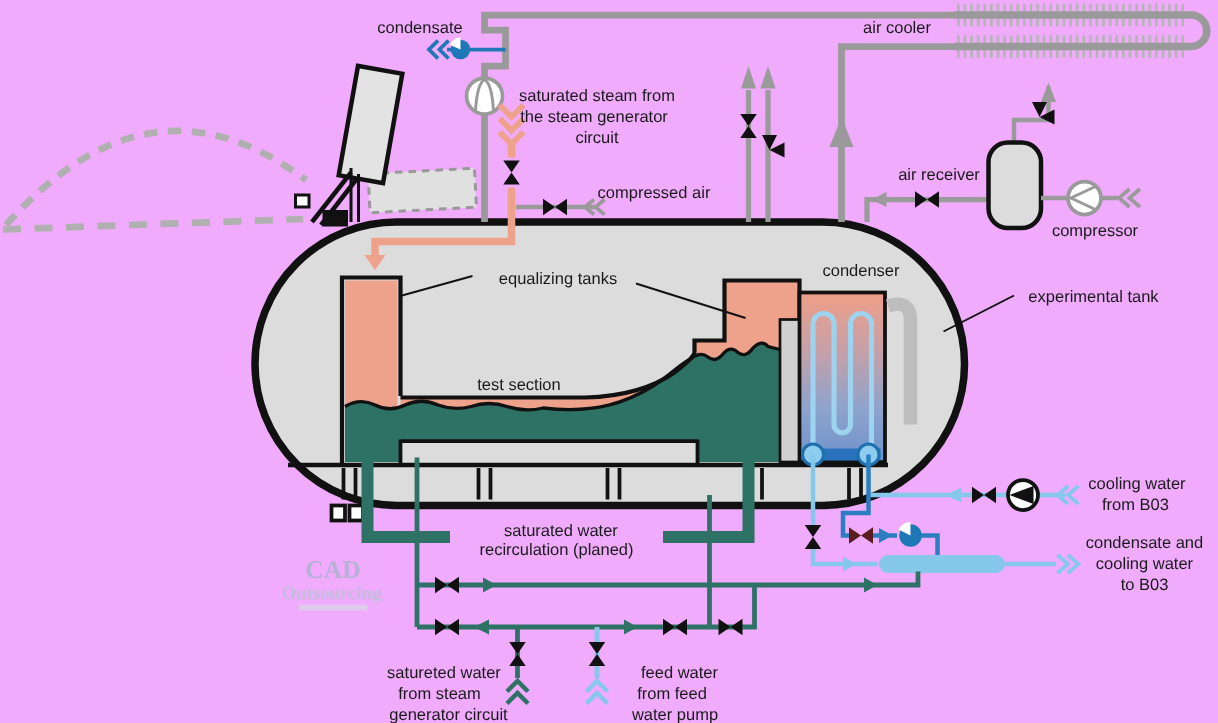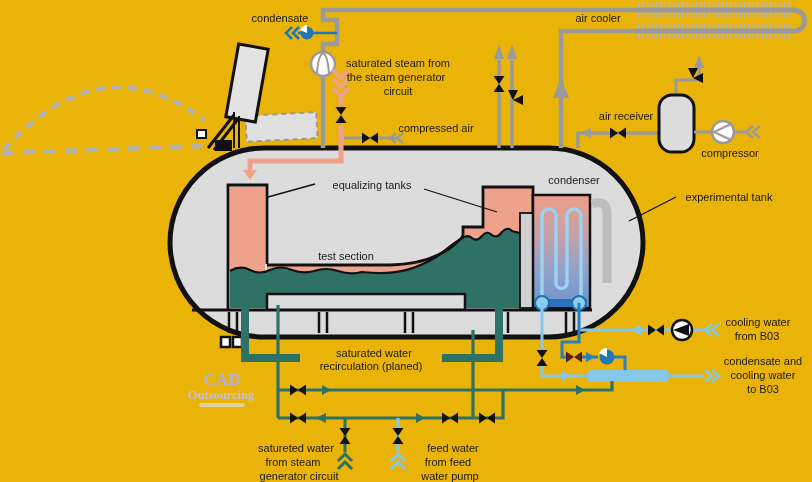--- a/index.html
+++ b/index.html
@@ -1,16 +1,16 @@
 <!DOCTYPE html>
 <html><head>
 <meta charset="utf-8">
 <style>
   html,body{margin:0;padding:0;background:#fff;}
-  #stage{position:relative;width:812px;height:482px;background:#eab308;overflow:hidden;}
+  #stage{position:relative;width:812px;height:482px;background:#f0abfc;overflow:hidden;}
   svg{display:block;}
   text{font-family:"Liberation Sans",sans-serif;font-size:11px;fill:#1a1a1a;}
   .wm1{font-family:"Liberation Serif",serif;font-weight:bold;font-size:17px;fill:#b6b1d6;}
   .wm2{font-family:"Liberation Serif",serif;font-weight:bold;font-size:12.5px;fill:#c2bedd;}
 </style>
 </head>
 <body>
 
 <div id="stage">
 <svg width="812" height="482" viewBox="0 0 812 482">

